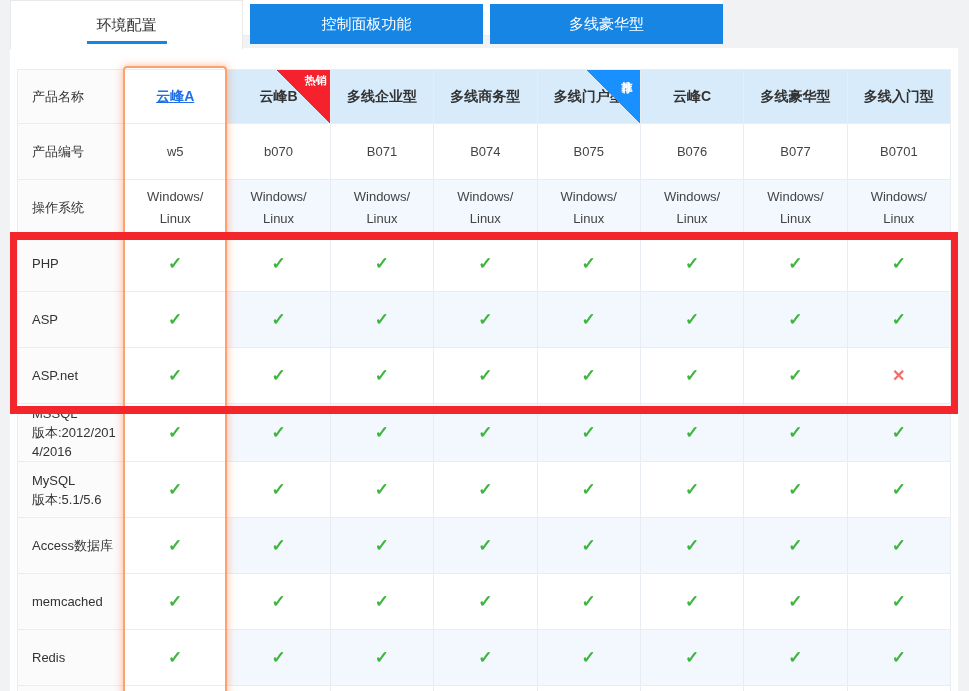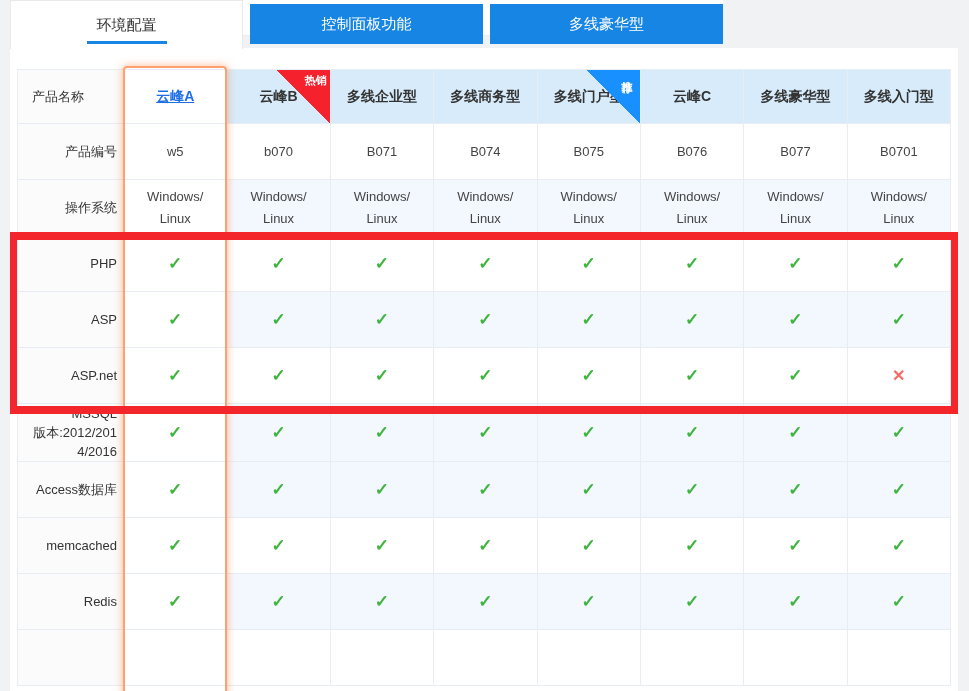--- a/index.html
+++ b/index.html
@@ -65,21 +65,21 @@
     background: var(--label_bg);
     font-weight: normal; font-size: 13px;
     text-align: left; padding-left: 14px;
   }
   thead th.sel { background: #fff; color: var(--selected_text); text-decoration: underline; }
 
   tbody th, tbody td { height: 56px; }
   tbody th.lab {
     background: var(--label_bg);
     font-weight: normal; font-size: 13px; color: #333;
-    text-align: right; padding: 0 6px 0 14px;
+    text-align: left; padding: 0 6px 0 14px;
     line-height: 19px; word-break: break-all;
   }
   tbody td { background: #fff; font-size: 13px; color: #444; }
   tbody tr.stripe td { background: var(--stripe_bg); }
   tbody td.sel, tbody tr.stripe td.sel { background: #fff; }
 
   .val { white-space: pre-line; line-height: 22px; }
   .check { color: var(--check_green); font-size: 17px; font-weight: 600; }
   .cross { color: var(--cross_red); font-size: 16px; font-weight: 600; }
 
@@ -240,20 +240,34 @@
             </th>
             <td class="sel"><span class="check">✓</span></td>
             <td><span class="check">✓</span></td>
             <td><span class="check">✓</span></td>
             <td><span class="check">✓</span></td>
             <td><span class="check">✓</span></td>
             <td><span class="check">✓</span></td>
             <td><span class="check">✓</span></td>
             <td><span class="check">✓</span></td>
           </tr>
+          <tr>
+            <th class="lab">
+              <div>MySQL</div>
+              <div>版本:5.1/5.6</div>
+            </th>
+            <td class="sel"><span class="check">✓</span></td>
+            <td><span class="check">✓</span></td>
+            <td><span class="check">✓</span></td>
+            <td><span class="check">✓</span></td>
+            <td><span class="check">✓</span></td>
+            <td><span class="check">✓</span></td>
+            <td><span class="check">✓</span></td>
+            <td><span class="check">✓</span></td>
+          </tr>
           <tr class="stripe">
             <th class="lab">
               <div>Access数据库</div>
             </th>
             <td class="sel"><span class="check">✓</span></td>
             <td><span class="check">✓</span></td>
             <td><span class="check">✓</span></td>
             <td><span class="check">✓</span></td>
             <td><span class="check">✓</span></td>
             <td><span class="check">✓</span></td>

